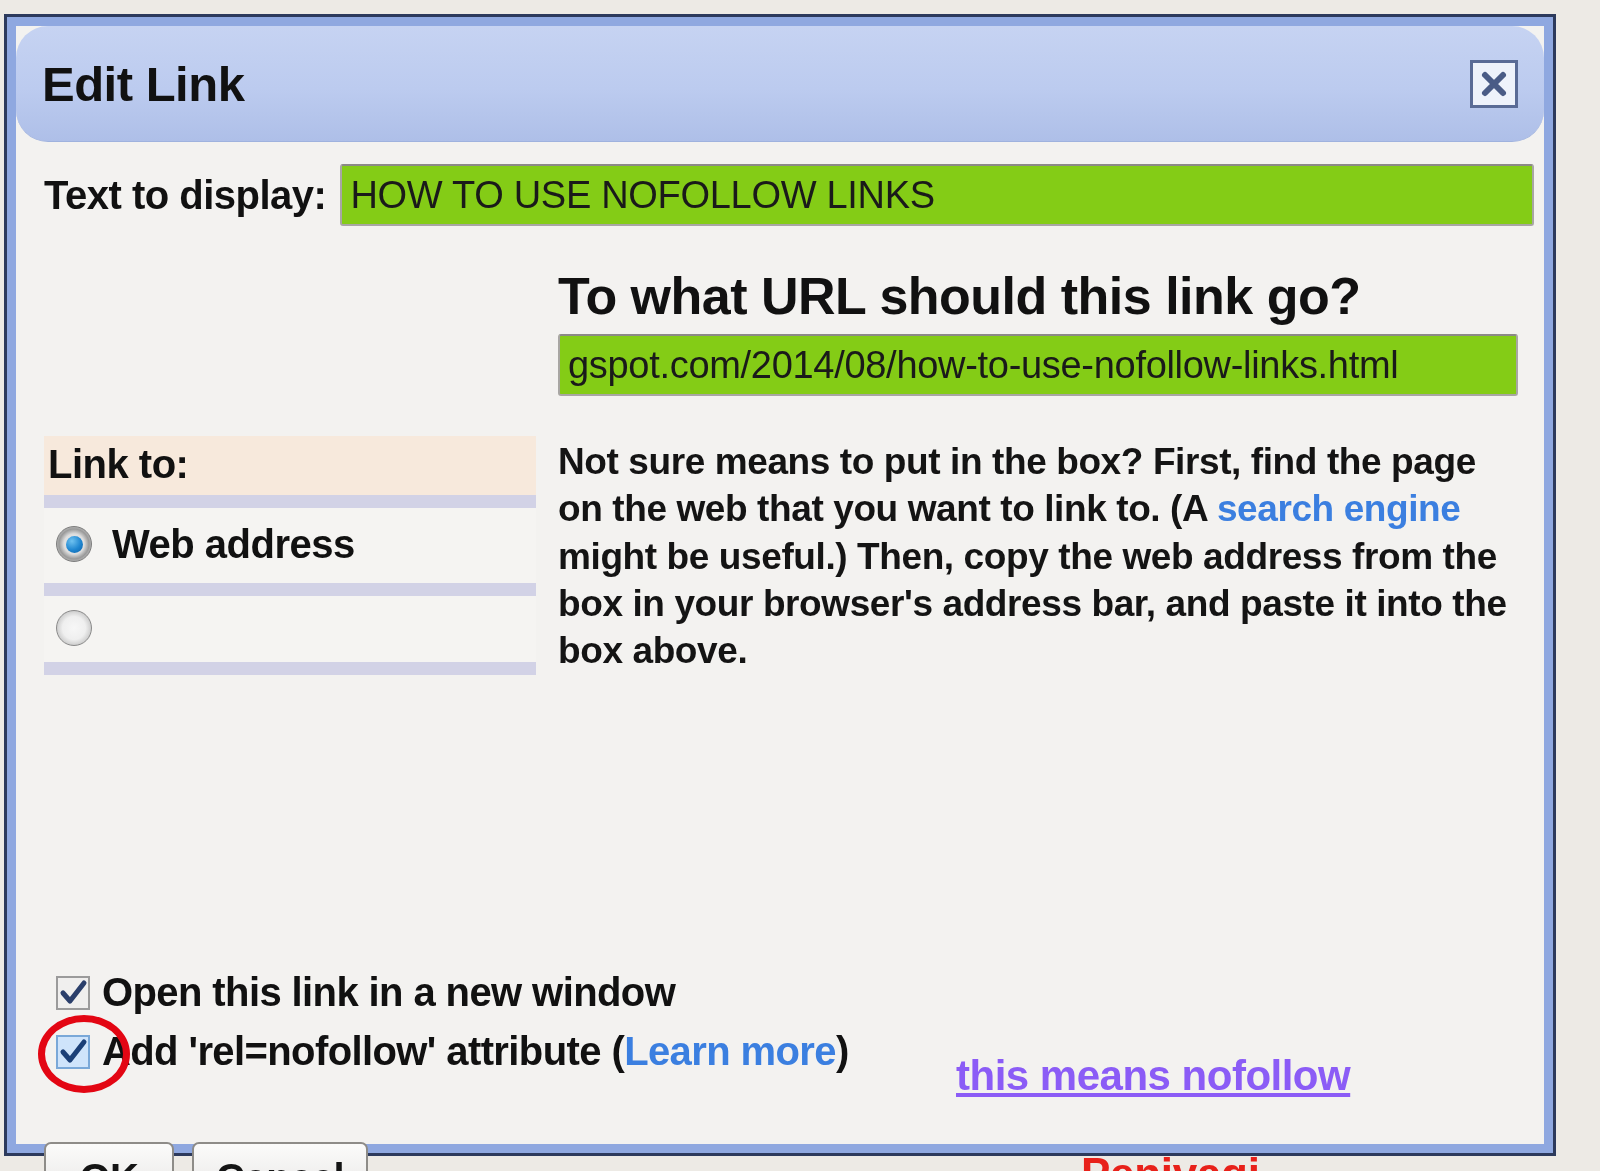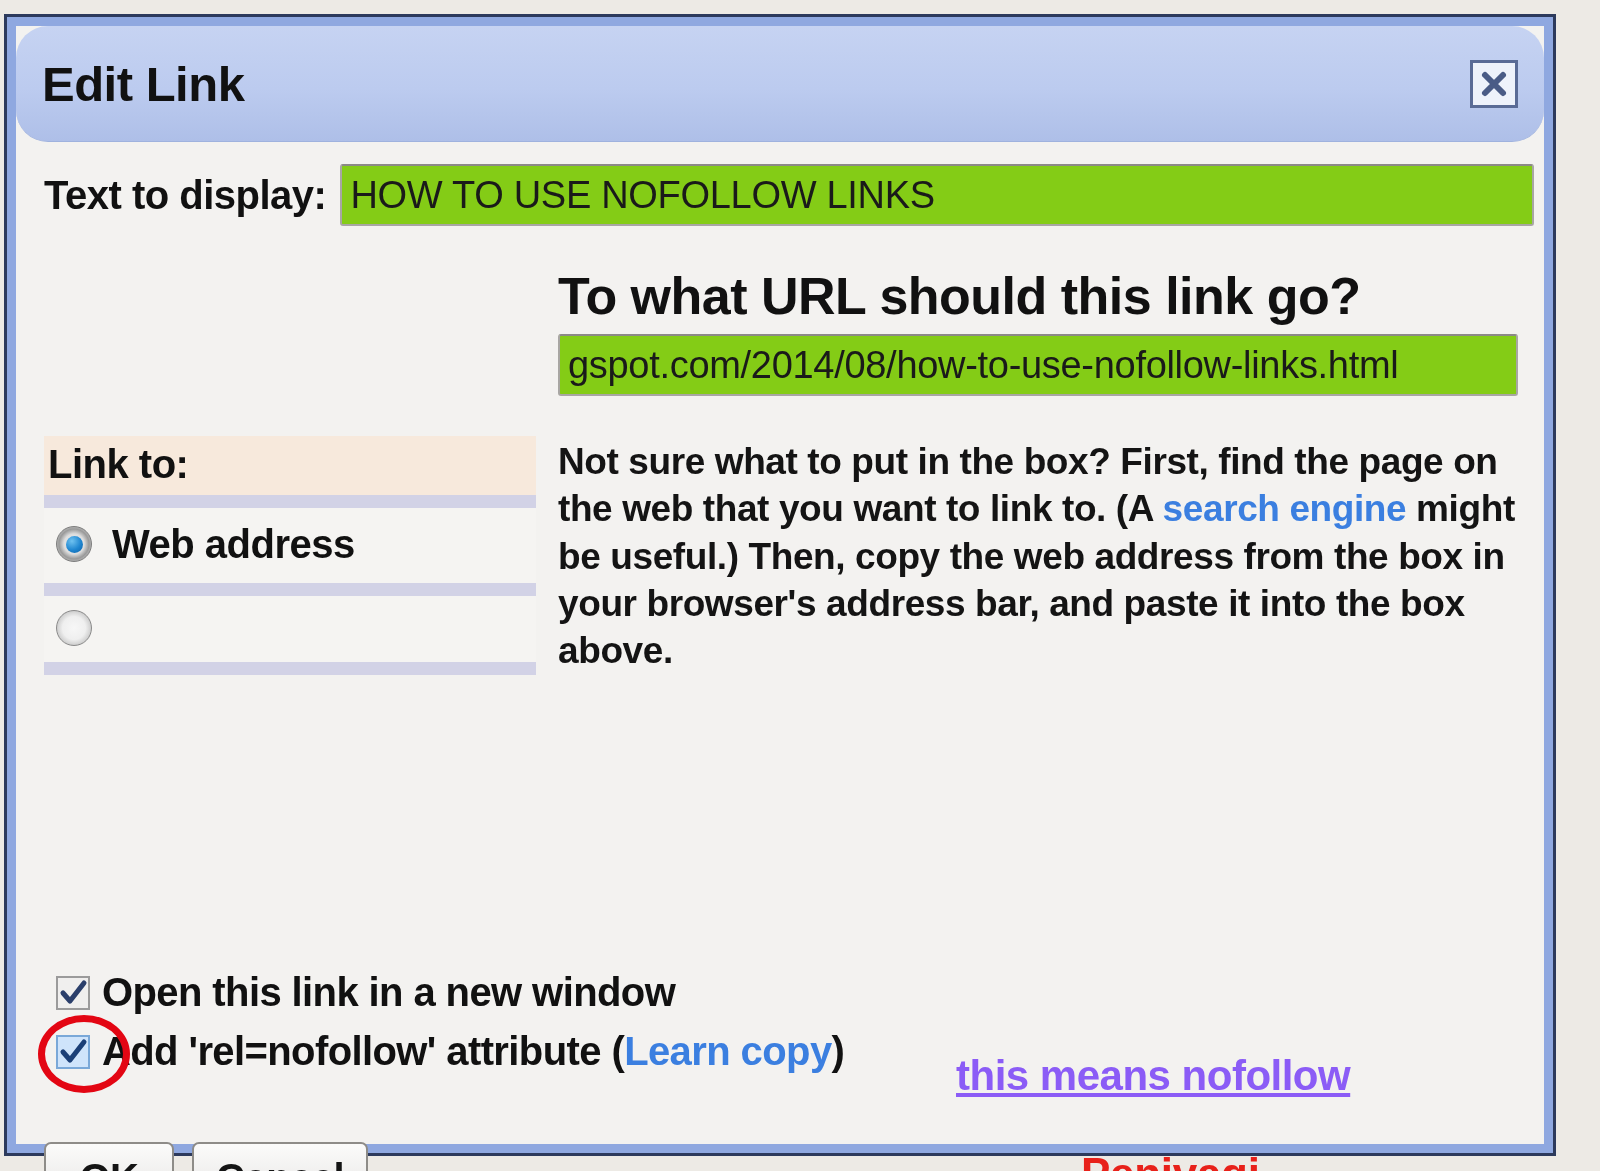--- a/index.html
+++ b/index.html
@@ -365,42 +365,42 @@
           <div class="sep-bar"></div>
           <div class="radio-row">
             <span class="radio-outer off"></span>
           </div>
           <div class="sep-bar"></div>
         </div>
 
         <div id="right-column">
           <div id="url-question">To what URL should this link go?</div>
           <input class="text-input" id="url-input" type="text" value="gspot.com/2014/08/how-to-use-nofollow-links.html" style="">
-          <div id="help-text"><span>Not sure what to put in the box? First, find the page on the web that you want to link to. (A </span><span class="inline-link">search engine</span><span> might be useful.) Then, copy the web address from the box in your browser's address bar, and paste it into the box above.</span></div>
+          <div id="help-text"><span>Not sure means to put in the box? First, find the page on the web that you want to link to. (A </span><span class="inline-link">search engine</span><span> might be useful.) Then, copy the web address from the box in your browser's address bar, and paste it into the box above.</span></div>
         </div>
       </div>
 
       <div id="checkbox-area">
         <div class="check-row">
           <span class="checkbox plain">
             <svg width="30" height="30" viewBox="0 0 30 30">
               <path d="M5 15 L12 23 L26 5" stroke="#2b3f6b" stroke-width="5" fill="none" stroke-linecap="round" stroke-linejoin="round"></path>
             </svg>
           </span>
           <span class="check-label">Open this link in a new window</span>
         </div>
 
         <div class="check-row">
           <span class="checkbox blue">
             <svg width="30" height="30" viewBox="0 0 30 30">
               <path d="M5 15 L12 23 L26 5" stroke="#1b3f77" stroke-width="5" fill="none" stroke-linecap="round" stroke-linejoin="round"></path>
             </svg>
           </span>
           <span id="nofollow-circle"></span>
-          <span class="check-label"><span>Add 'rel=nofollow' attribute (</span><span class="inline-link">Learn copy</span><span>)</span></span>
+          <span class="check-label"><span>Add 'rel=nofollow' attribute (</span><span class="inline-link">Learn more</span><span>)</span></span>
         </div>
       </div>
 
       <div id="annot-nofollow">this means nofollow</div>
       <div id="annot-penivagi">Penivagi</div>
 
       <div id="footer-buttons">
         <button class="dlg-button">OK</button>
         <button class="dlg-button">Cancel</button>
       </div>

